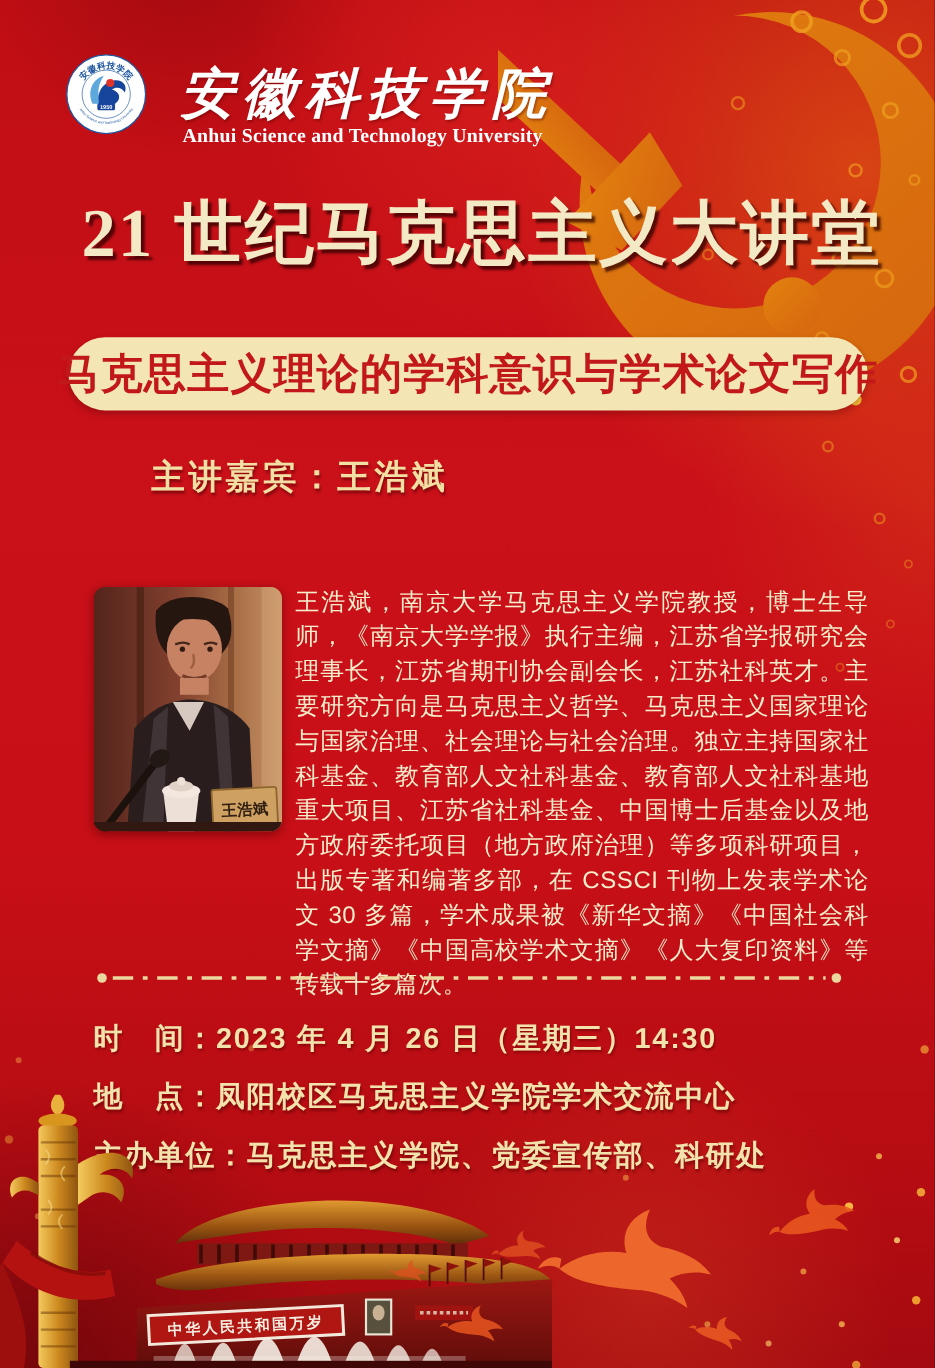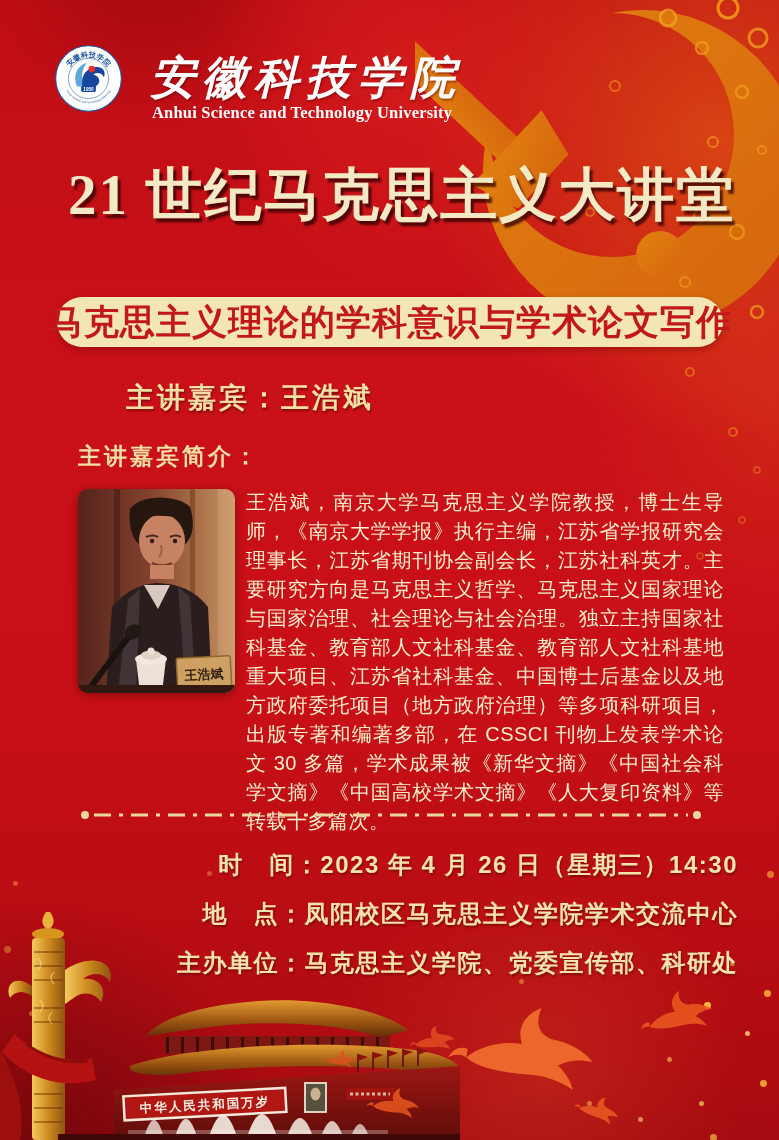--- a/index.html
+++ b/index.html
@@ -24,39 +24,39 @@
     font-size:45px;color:#fff;letter-spacing:7px;text-shadow:1px 2px 2px rgba(80,0,0,.4);}
   .uni-en{left:152px;top:103px;font-family:"Liberation Serif",serif;font-weight:700;
     font-size:16.5px;color:#fff;letter-spacing:.2px;}
 
   
   .main-title{left:0;top:164px;width:779px;text-align:center;
     font-family:"Liberation Serif",serif;font-weight:900;font-size:57px;line-height:1.1;
     color:#f3e9c4;letter-spacing:2px;text-shadow:3px 4px 2px rgba(45,2,2,.75);margin-left:12px;}
 
   
-  .subtitle-pill{left:57px;top:281px;width:666px;height:50px;border-radius:31px;
+  .subtitle-pill{left:57px;top:281px;width:666px;height:61px;border-radius:31px;
     background:#f3e6b4;display:flex;align-items:center;justify-content:center;
-    box-shadow:0 3px 6px rgba(90,5,5,.35);margin-top:16px;}
+    box-shadow:0 3px 6px rgba(90,5,5,.35);}
   .subtitle-pill span{font-size:35px;font-weight:800;color:#c2181a;letter-spacing:1px;white-space:nowrap;}
 
   
   .speaker-line{left:78px;top:379px;font-size:28px;font-weight:800;color:#f2dfa3;
     letter-spacing:3px;text-shadow:1px 2px 2px rgba(70,2,2,.5);margin-left:48px;}
   .bio-label{left:78px;top:441px;font-size:23px;font-weight:700;color:#f2dfa3;letter-spacing:3px;}
   .photo-frame{left:78px;top:489px;width:157px;height:204px;border-radius:10px;overflow:hidden;
     box-shadow:0 2px 8px rgba(70,0,0,.5);}
   .bio-text{left:246px;top:488px;width:478px;font-size:20px;line-height:29px;color:#f6edcb;
     text-align:justify;letter-spacing:.5px;}
 
   
   .divider{left:80px;top:810px;width:622px;height:10px;}
 
   
-  .details{left:78px;top:849px;width:660px;text-align:right;}
+  .details{left:78px;top:849px;width:660px;}
   .detail-line{font-size:24px;font-weight:700;color:#f2e3ac;letter-spacing:1.5px;
     margin-bottom:17px;text-shadow:1px 2px 2px rgba(70,2,2,.45);white-space:nowrap;}
 
   
   .emblem{left:415px;top:5px;width:364px;height:335px;pointer-events:none;}
   .rings{left:540px;top:0;width:239px;height:620px;pointer-events:none;}
   .pillar{left:-4px;top:912px;width:122px;height:228px;}
   .tiananmen{left:58px;top:980px;width:402px;height:160px;}
   .doves{left:318px;top:988px;width:461px;height:152px;}
   .sparkles{left:0;top:0;width:3px;height:3px;border-radius:50%;background:transparent;
@@ -144,21 +144,20 @@
   <div class="abs uni-zh">安徽科技学院</div>
   <div class="abs uni-en">Anhui Science and Technology University</div>
 
   <div class="abs main-title">21 世纪马克思主义大讲堂</div>
 
   <div class="abs subtitle-pill">
     <span>马克思主义理论的学科意识与学术论文写作</span>
   </div>
 
   <div class="abs speaker-line">主讲嘉宾：王浩斌</div>
-  <div class="abs bio-label">主讲嘉宾简介：</div>
 
   <div class="abs photo-frame">
     <svg viewBox="0 0 157 204" width="157" height="204">
       <defs>
         <linearGradient id="wood" x1="0" y1="0" x2="1" y2="0">
           <stop offset="0" stop-color="#4a211c"></stop>
             <stop offset=".45" stop-color="#7c4030"></stop>
           <stop offset=".75" stop-color="#a5714a"></stop>
             <stop offset="1" stop-color="#c79a6b"></stop>
         </linearGradient>

